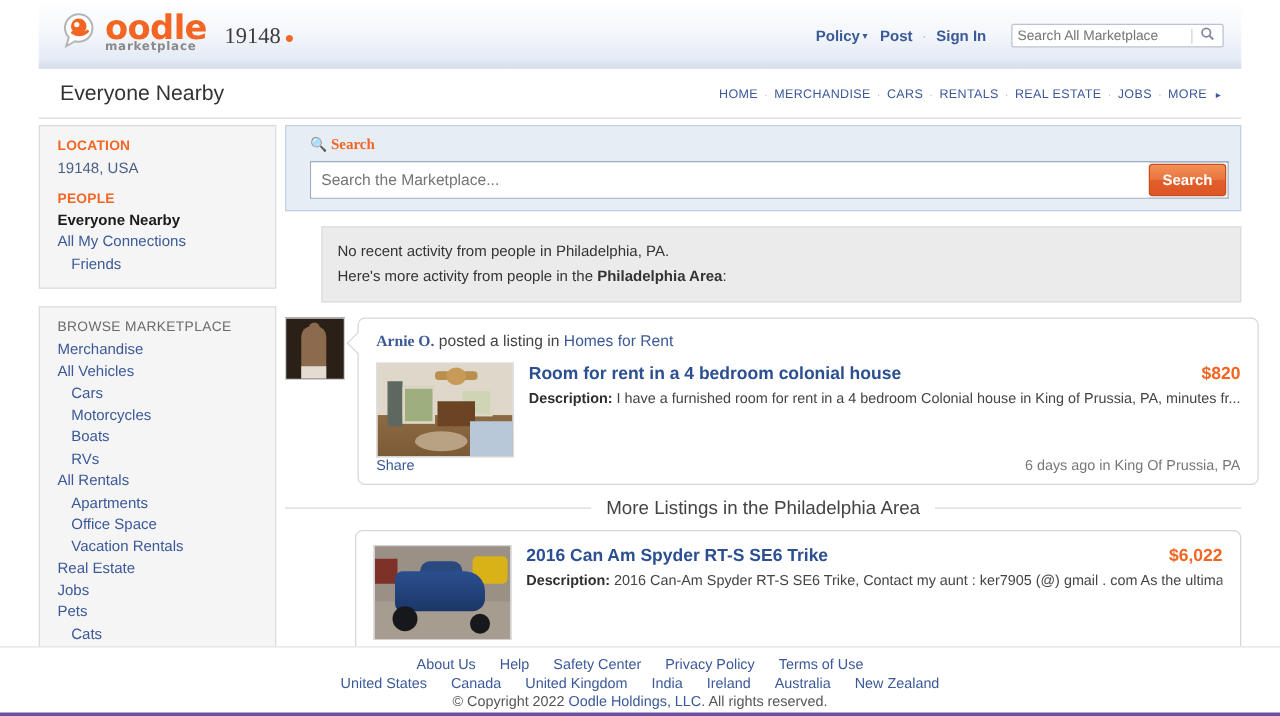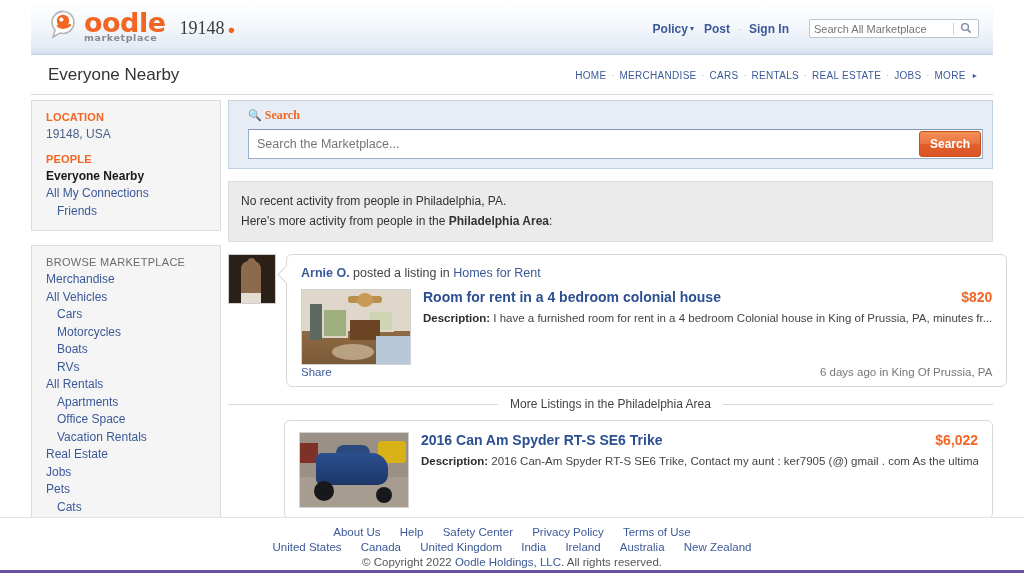--- a/index.html
+++ b/index.html
@@ -241,20 +241,21 @@
 
   .notice {
     margin-top: 12px;
     background: #ebebeb;
     border: 1px solid #dcdcdc;
     box-sizing: border-box;
     padding: 9px 12px 10px 12px;
     font-size: 12px;
     color: #333;
     line-height: 20px;
+    margin-left: 29px;
   }
 
   
   .activity {
     margin-top: 12px;
     position: relative;
     display: flex;
     align-items: flex-start;
   }
   .avatar {
@@ -302,21 +303,21 @@
     position: absolute;
     left: -7px; top: 13px;
     width: 12px; height: 12px;
     background: #fff;
     border-left: 1px solid #d6d6d6;
     border-bottom: 1px solid #d6d6d6;
     transform: rotate(45deg);
   }
   .act-head { font-size: 12.5px; color: #444; margin-bottom: 9px; }
   .act-head a { color: #3b5998; text-decoration: none; }
-  .act-head a.bold { font-weight: bold; }
+  .act-head a.bold { font-weight: bold; font-family: Liberation Serif, serif; }
 
   .listing { display: flex; align-items: flex-start; }
   .thumb {
     width: 108px; height: 74px;
     flex: 0 0 108px;
     border: 1px solid #d2d2d2;
     overflow: hidden;
     position: relative;
     background: #cfc7b8;
   }
@@ -420,21 +421,21 @@
     font-size: 11.5px;
   }
   .bubble-foot a { color: #3b5998; text-decoration: none; }
   .bubble-foot .meta { color: #777; }
 
   .divider-label {
     margin-top: 10px;
     display: flex;
     align-items: center;
     color: #444;
-    font-size: 12px;
+    font-size: 15px;
   }
   .divider-label:before, .divider-label:after {
     content: "";
     flex: 1;
     height: 1px;
     background: #d8d8d8;
   }
   .divider-label span { padding: 0 12px; }
 
   .card2 {

